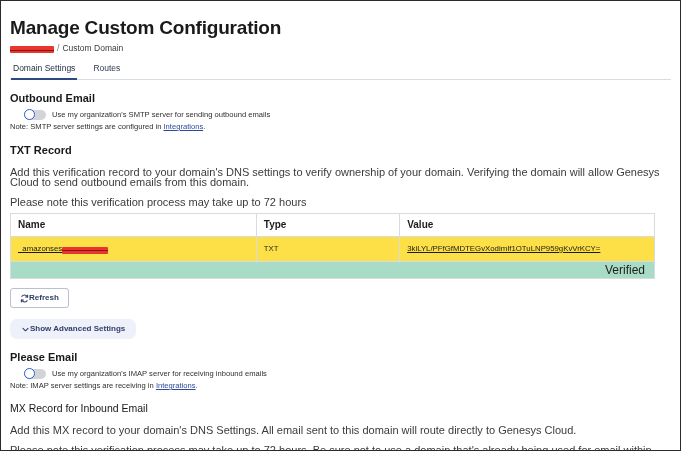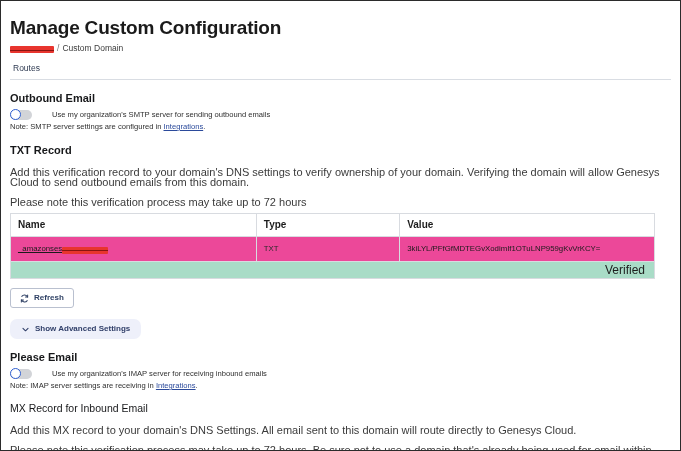--- a/index.html
+++ b/index.html
@@ -117,22 +117,23 @@
   .link {
     color: #2b4a9b;
     text-decoration: underline;
     cursor: pointer;
   }
 
   
   .toggle-row {
     display: flex;
     align-items: flex-start;
-    gap: 20px;
+    gap: 6px;
     margin-top: 2px;
+    margin-left: 14px;
   }
   .switch {
     width: 22px;
     height: 10px;
     border-radius: 6px;
     background: #d2d4d8;
     position: relative;
     flex: 0 0 auto;
     cursor: pointer;
   }
@@ -168,31 +169,32 @@
     padding: 6px 7px;
     border: 1px solid #d8dbe0;
     background: #ffffff;
     line-height: 10px;
   }
   .dns-table td {
     font-size: 7.8px;
     color: #2b2b2b;
     padding: 7px 7px;
     border: 1px solid #d8dbe0;
-    background: #ec4899;
+    background: #fde047;
     line-height: 10px;
     overflow: hidden;
     white-space: nowrap;
   }
   .col-name  { width: 38.5%; }
   .col-type  { width: 21.5%; }
   .col-value { width: 40%; }
 
   .val-link {
     color: #1b1b1b;
+    text-decoration: underline;
     cursor: pointer;
     text-align: right;
   }
   .name-cell {
     display: flex;
     align-items: center;
     gap: 0px;
   }
   .name-text {
     text-decoration: underline;
@@ -212,21 +214,20 @@
   }
   .status-bar.verified { background: #a9dcc7; }
 
   .table-wrap { width: 645px; }
 
   
   .btn-row { margin-top: 9px; }
   .btn {
     display: inline-flex;
     align-items: center;
-    gap: 5px;
     font-size: 8px;
     font-weight: bold;
     color: #2d3f63;
     background: #ffffff;
     border: 1px solid #b9c0cf;
     border-radius: 3px;
     padding: 4px 9px;
     cursor: pointer;
     line-height: 10px;
   }
@@ -247,20 +248,21 @@
 
     <div class="page-title">Manage Custom Configuration</div>
 
     <div class="breadcrumb">
       <span class="redacted bc strike"></span>
       <span class="crumb-sep">/</span>
       <span class="crumb-current">Custom Domain</span>
     </div>
 
     <div class="tabs">
+      <div class="tab active">Domain Settings</div>
       <div class="tab">Routes</div>
     </div>
 
     <div class="section-title">Outbound Email</div>
 
     <div class="toggle-row">
       <div class="switch">
         <div class="knob"></div>
       </div>
       <div class="toggle-label">Use my organization's SMTP server for sending outbound emails</div>

